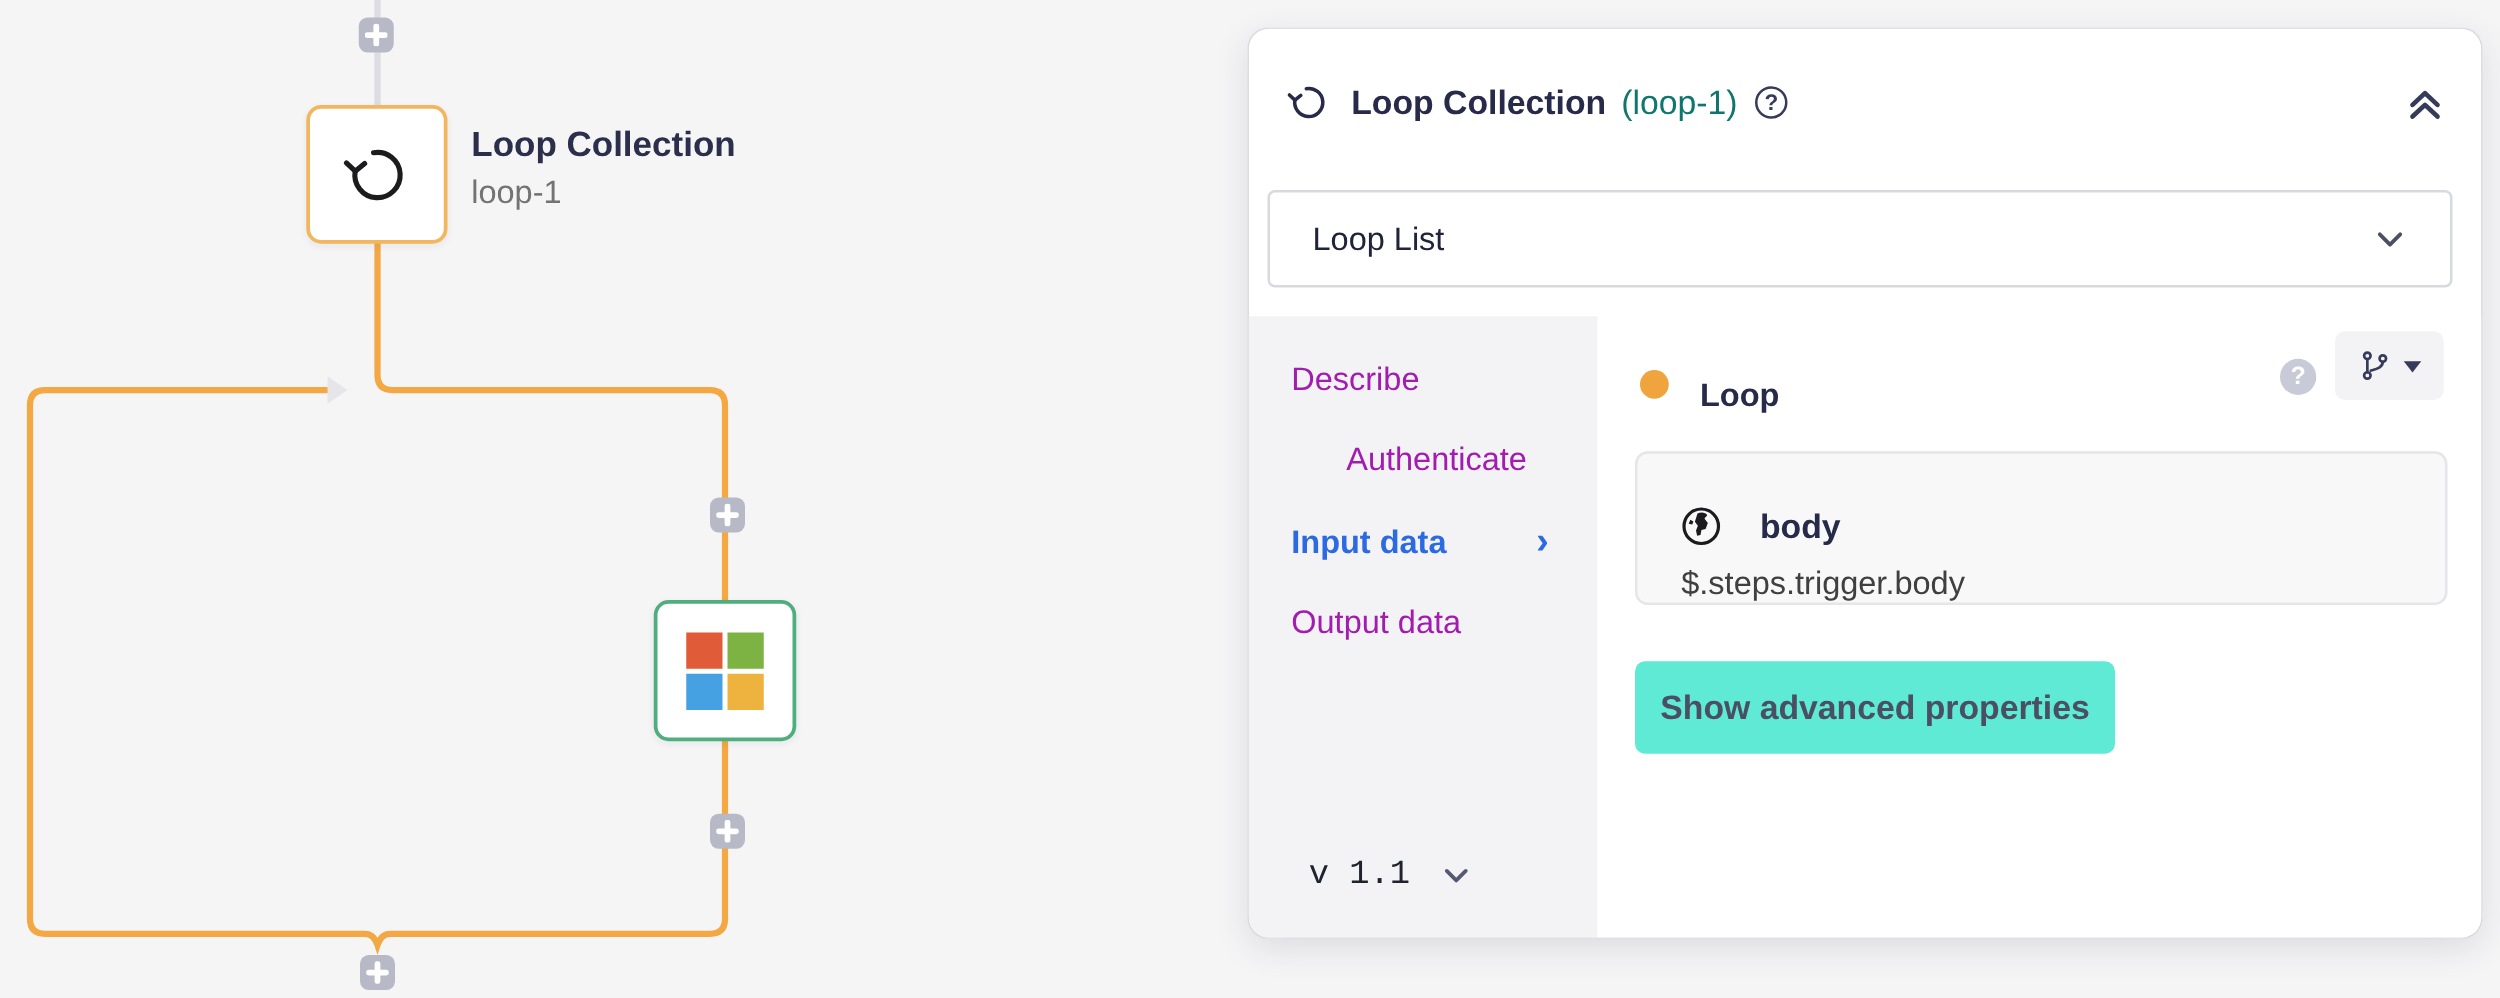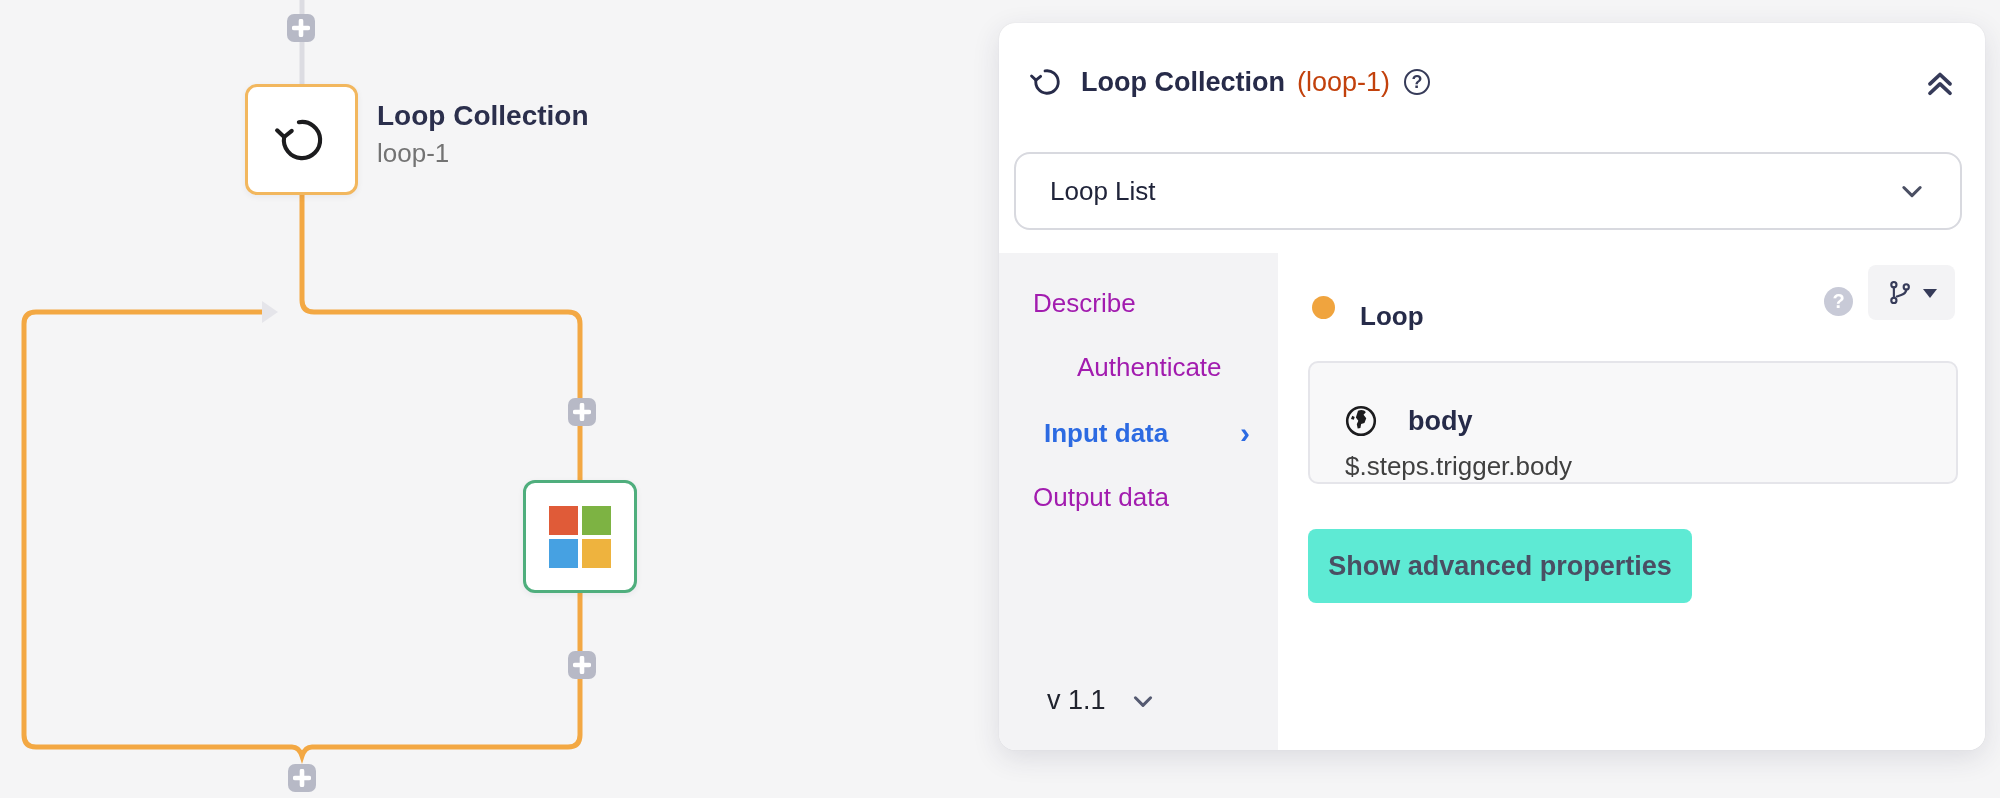--- a/index.html
+++ b/index.html
@@ -35,47 +35,47 @@
   .panel {
     position:absolute; left:999px; top:23px; width:986px; height:727px;
     background:#fff; border-radius:16px;
     box-shadow:0 8px 28px rgba(40,40,70,.12), 0 0 1px rgba(40,40,70,.15);
   }
   .panel-header {
     position:absolute; left:30px; right:30px; top:38px; height:42px;
     display:flex; align-items:center;
   }
   .panel-title { font-size:27px; font-weight:700; color:#272b49; margin-left:16px; }
-  .step-id { font-size:27px; color:#c2410c; margin-left:12px; }
+  .step-id { font-size:27px; color:#0f766e; margin-left:12px; }
   .help-outline {
     width:26px; height:26px; border-radius:50%; border:2.5px solid #363b59;
     color:#363b59; font-size:18px; font-weight:700; margin-left:14px;
     display:flex; align-items:center; justify-content:center; background:#fff; cursor:pointer;
   }
   .collapse-btn { margin-left:auto; background:none; border:none; cursor:pointer; display:flex; }
   .op-select {
     position:absolute; left:15px; top:129px; width:948px; height:78px;
-    background:#fff; border:2px solid #d8d9df; border-radius:16px;
+    background:#fff; border:2px solid #d8d9df; border-radius:6px;
     display:flex; align-items:center; padding:0 34px; cursor:pointer;
   }
   .op-select .value { font-size:26px; color:#20243a; }
   .op-select .chev { margin-left:auto; display:flex; }
   .panel-side {
     position:absolute; left:0; top:230px; width:279px; height:497px;
     background:#f3f3f5; border-bottom-left-radius:16px;
   }
   .tab { position:absolute; left:34px; height:34px; line-height:34px; font-size:26px;
          color:#a21caf; cursor:pointer; background:none; border:none; padding:0;
          font-family:inherit; display:flex; align-items:center; }
-  .tab.t0 { top:33px; } .tab.t1 { top:97px;margin-left:44px; } .tab.t2 { top:163px;margin-left:11px; } .tab.t3 { top:227px; }
+  .tab.t0 { top:33px; } .tab.t1 { top:97px;margin-left:44px; } .tab.t2 { top:163px; } .tab.t3 { top:227px; }
   .tab.active { color:#2c6ae2; font-weight:700; }
   .tab .chev-right { position:absolute; left:196px; font-size:30px; font-weight:700; color:#2c6ae2; }
   .version {
     position:absolute; left:48px; top:432px; display:flex; align-items:center; gap:24px;
-    background:none; border:none; cursor:pointer; font-family:Liberation Sans, sans-serif;
+    background:none; border:none; cursor:pointer; font-family:Liberation Mono, monospace;
   }
   .version .v-label { font-size:27px; color:#20232e; }
   .panel-content { position:absolute; left:279px; top:230px; width:707px; height:497px; background:#fff; border-bottom-right-radius:16px; }
   .field-row { position:absolute; left:30px; right:30px; top:0; height:130px; }
   .field-dot { position:absolute; left:4px; top:43px; width:23px; height:23px; border-radius:50%; background:#f0a43e; }
   .field-label { position:absolute; left:52px; top:48px; font-size:26px; font-weight:700; color:#262b49; }
   .help-filled {
     position:absolute; left:516px; top:34px; width:29px; height:29px; border-radius:50%;
     background:#c8cad7; color:#fff; font-size:20px; font-weight:700; border:none; cursor:pointer;
     display:flex; align-items:center; justify-content:center;

